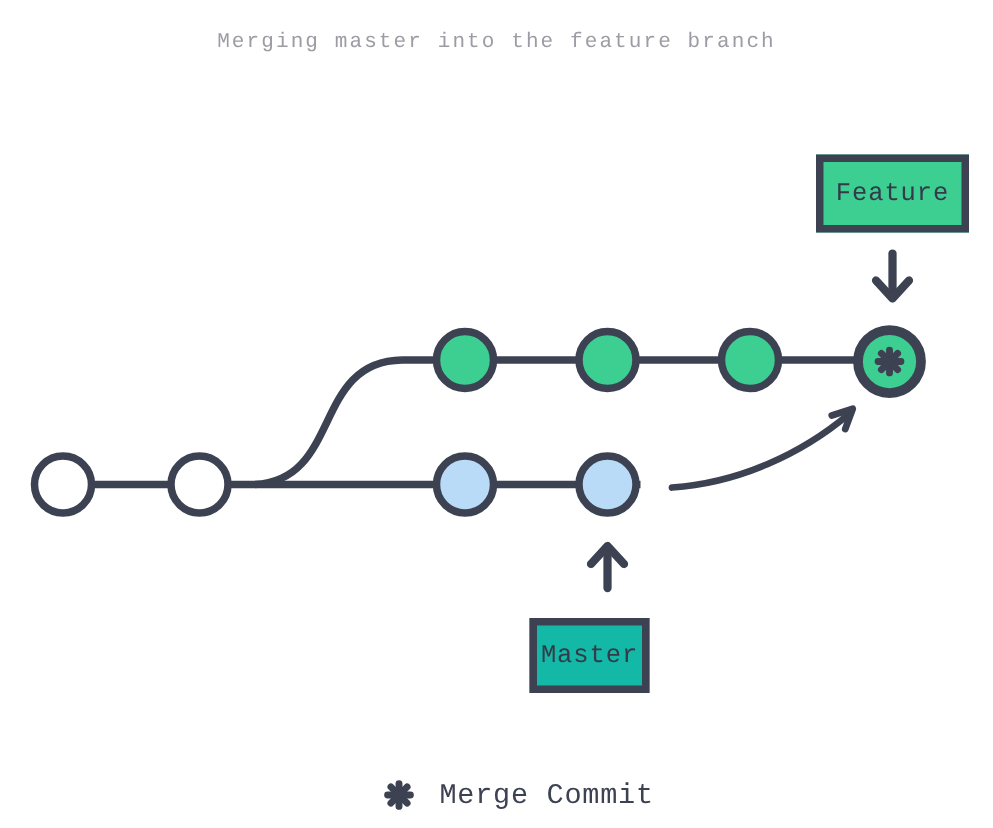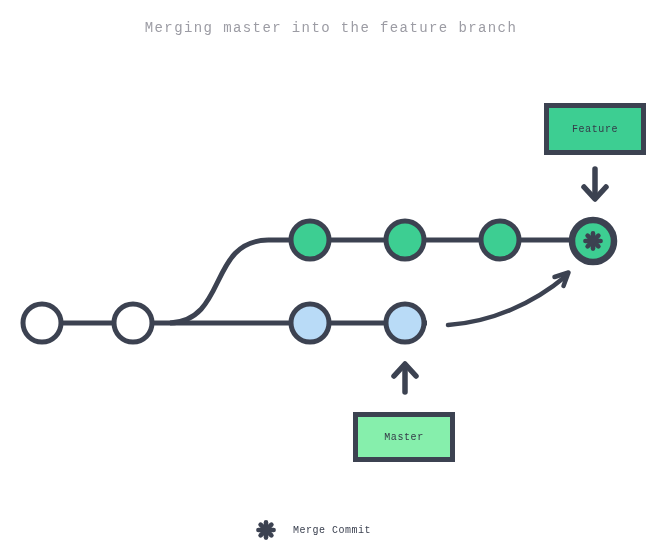--- a/index.html
+++ b/index.html
@@ -27,49 +27,49 @@
     top: 0;
     left: 0;
   }
   .branch-box {
     position: absolute;
     box-sizing: border-box;
     border: 5px solid #3c4251;
     display: flex;
     align-items: center;
     justify-content: center;
-    font-size: 10px;
+    font-size: 17px;
     font-weight: 500;
     letter-spacing: 0.6px;
     color: #343a48;
   }
   .feature-box {
     left: 544px;
     top: 103px;
     width: 102px;
     height: 52px;
     background: #3dce92;
   }
   .master-box {
     left: 353px;
     top: 412px;
-    width: 102px;
+    width: 80px;
     height: 50px;
-    background: #86efac;
+    background: #14b8a6;
   }
   .legend {
     position: absolute;
     left: 254px;
     top: 518px;
     display: flex;
     align-items: center;
     gap: 15px;
   }
   .legend-text {
-    font-size: 10px;
+    font-size: 19px;
     letter-spacing: 0.5px;
     color: #3c4251;
     font-weight: 500;
   }
 </style>
 </head>
 <body>
 
 <div class="canvas">
 

